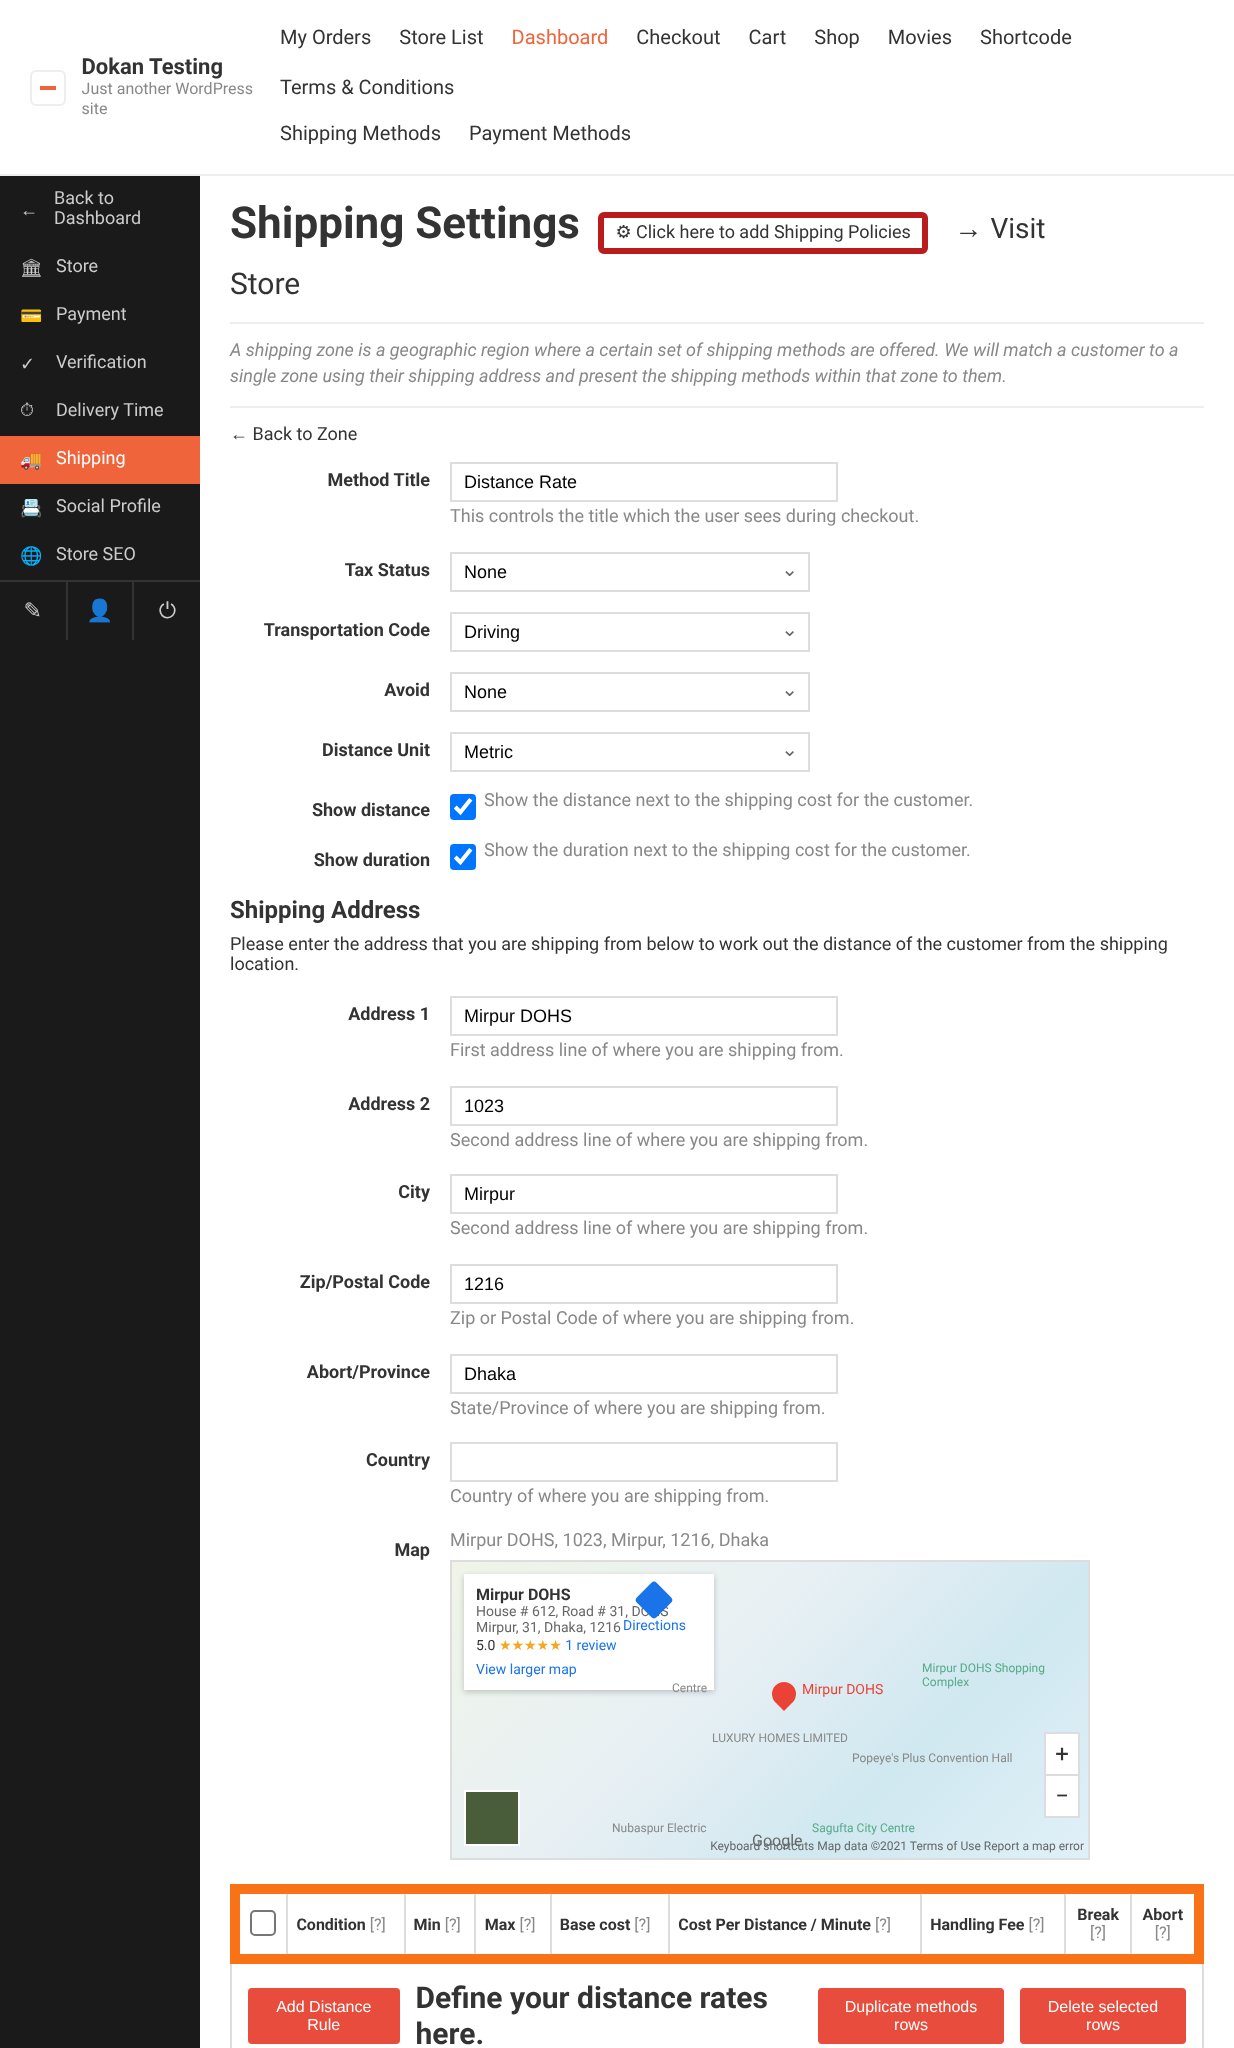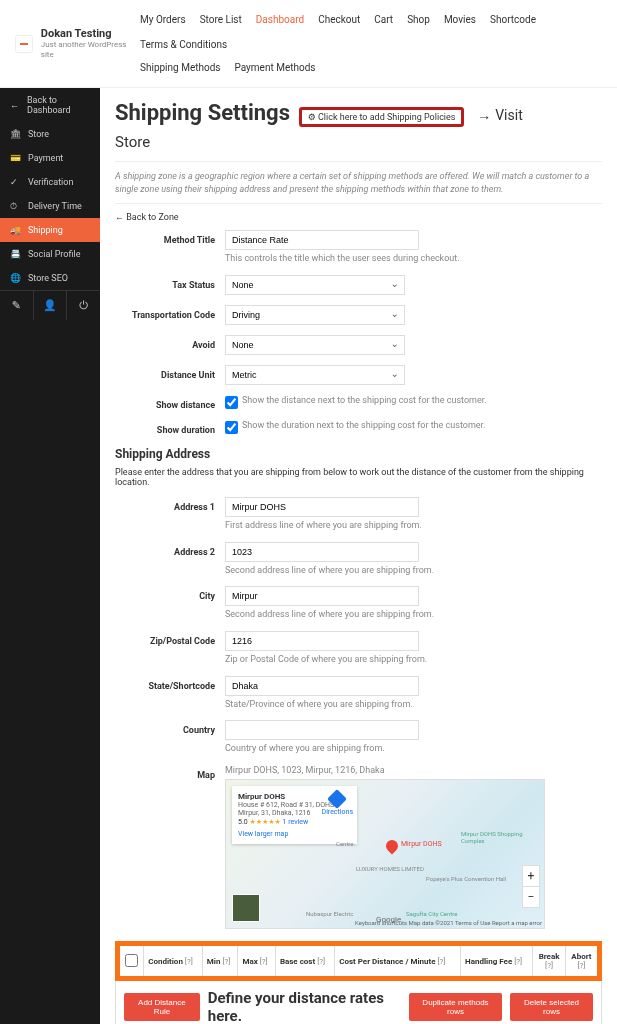--- a/index.html
+++ b/index.html
@@ -41,21 +41,21 @@
 .check-row{display:flex;align-items:flex-start;gap:4px;}
 .check-row input{margin-top:1px;}
 h3{font-size:12px;font-weight:700;margin:12px 0 6px;}
 .sub-desc{font-size:9px;color:#333;margin-bottom:10px;}
 .map-text{font-size:9px;color:#888;margin-bottom:4px;}
 .map-box{width:320px;height:150px;border:1px solid #ddd;position:relative;background:linear-gradient(135deg,#f0f4e8 0%,#e8f0f4 40%,#d0e8f0 70%,#e0f0f8 100%);overflow:hidden;}
 .map-card{position:absolute;top:6px;left:6px;background:#fff;padding:6px;font-size:7px;width:125px;box-shadow:0 1px 3px rgba(0,0,0,0.2);}
 .map-card-title{font-weight:700;font-size:8px;}
 .map-card-addr{color:#666;line-height:1.2;}
 .map-stars{color:#f5a623;}
-.map-dir{position:absolute;top:6px;right:4px;text-align:center;color:#1a73e8;}
+.map-dir{position:absolute;top:6px;right:14px;text-align:center;color:#1a73e8;}
 .map-dir-icon{width:14px;height:14px;background:#1a73e8;border-radius:2px;margin:0 auto 2px;transform:rotate(45deg);}
 .map-link{color:#1a73e8;margin-top:4px;display:block;}
 .map-pin{position:absolute;top:60px;left:160px;width:12px;height:12px;background:#ea4335;border-radius:50% 50% 50% 0;transform:rotate(-45deg);}
 .map-pin-label{position:absolute;top:60px;left:175px;font-size:7px;color:#ea4335;}
 .map-zoom{position:absolute;right:4px;bottom:20px;background:#fff;border:1px solid #ddd;width:18px;}
 .map-zoom div{text-align:center;padding:3px;font-size:12px;cursor:pointer;}
 .map-zoom div:first-child{border-bottom:1px solid #ddd;}
 .map-footer{position:absolute;bottom:2px;right:2px;font-size:6px;color:#666;}
 .map-google{position:absolute;bottom:4px;left:150px;font-size:8px;color:#666;}
 .map-thumb{position:absolute;bottom:6px;left:6px;width:28px;height:28px;background:#4a5d3a;border:1px solid #fff;}
@@ -225,21 +225,21 @@
 
     <div class="form-row">
       <div class="form-label">Zip/Postal Code</div>
       <div class="form-field">
         <input type="text" value="1216" style="">
         <div class="help">Zip or Postal Code of where you are shipping from.</div>
       </div>
     </div>
 
     <div class="form-row">
-      <div class="form-label">State/Shortcode</div>
+      <div class="form-label">Abort/Province</div>
       <div class="form-field">
         <input type="text" value="Dhaka" style="">
         <div class="help">State/Province of where you are shipping from.</div>
       </div>
     </div>
 
     <div class="form-row">
       <div class="form-label">Country</div>
       <div class="form-field">
         <input type="text" value="" style="">

